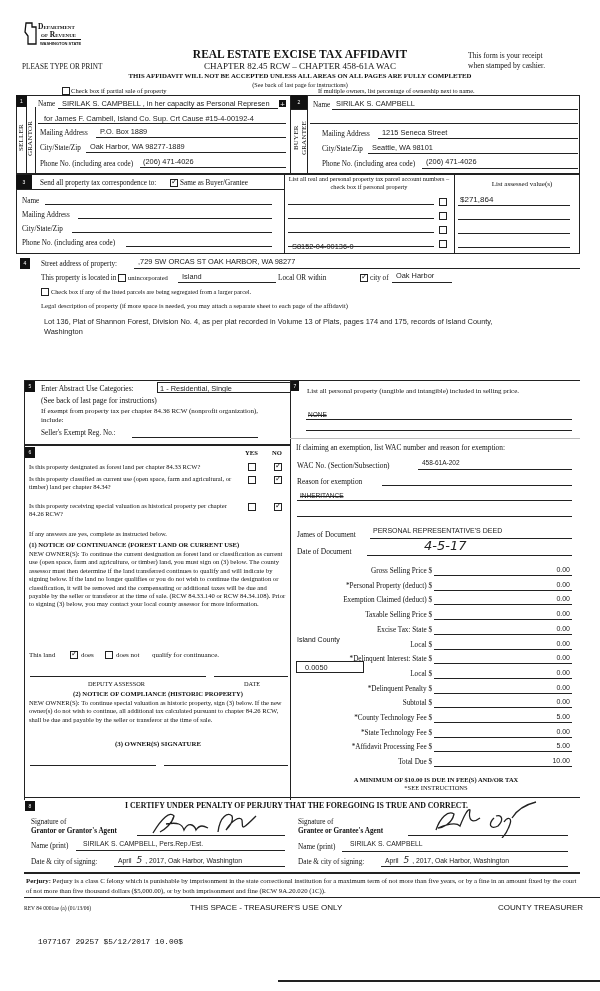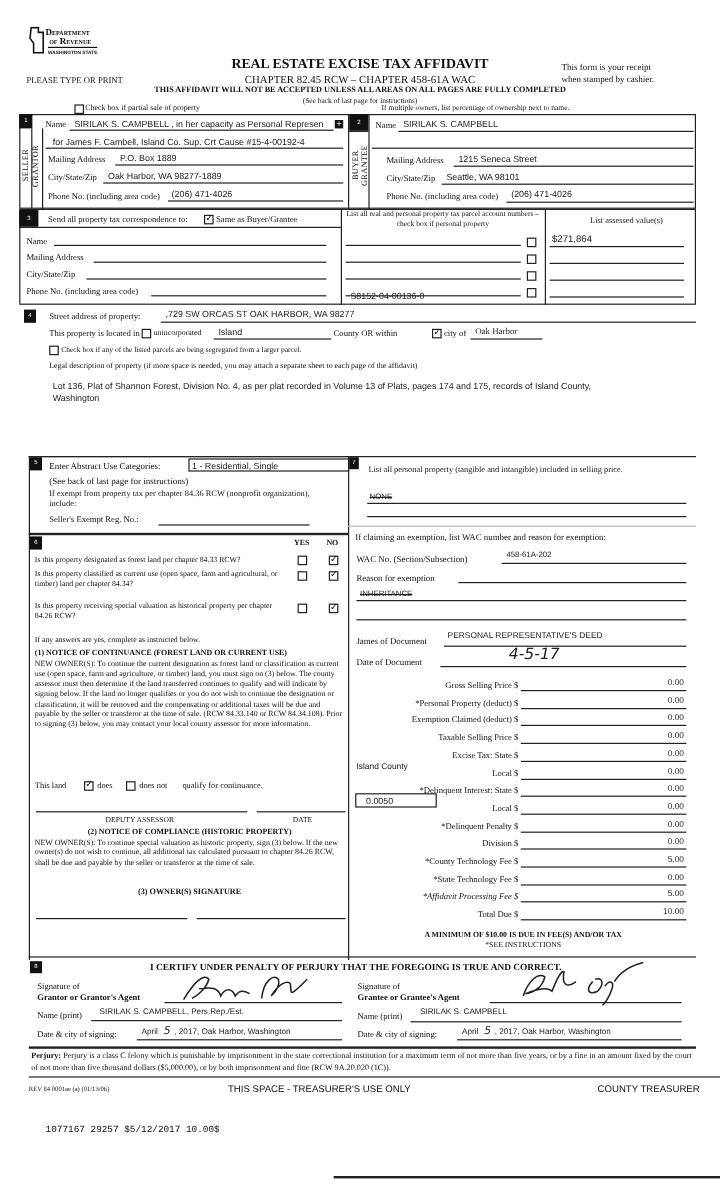--- a/index.html
+++ b/index.html
@@ -137,25 +137,25 @@
 <div class="badge" style="left:20px;top:258px;width:10px;height:11px;line-height:11px;">4</div>
 <div class="abs lbl" style="left:41px;top:260px;">Street address of property:</div>
 <div class="line" style="left:134px;top:268px;width:446px;"></div>
 <div class="abs val" style="left:138px;top:257px;">,729 SW ORCAS ST OAK HARBOR, WA 98277</div>
 
 <div class="abs lbl" style="left:41px;top:274px;">This property is located in</div>
 <div class="cb" style="left:118px;top:274px;"></div>
 <div class="abs lbl" style="left:128px;top:274px;font-size:6.6px;">unincorporated</div>
 <div class="line" style="left:178px;top:282px;width:98px;"></div>
 <div class="abs val" style="left:182px;top:272px;">Island</div>
-<div class="abs lbl" style="left:278px;top:274px;"><span>County OR  within</span></div>
+<div class="abs lbl" style="left:278px;top:274px;"><span>Local OR  within</span></div>
 <div class="cb checked" style="left:360px;top:274px;"></div>
 <div class="abs lbl" style="left:370px;top:274px;">city of</div>
 <div class="line" style="left:392px;top:282px;width:60px;"></div>
-<div class="abs val" style="left:396px;top:271px;font-family:Liberation Serif, serif;">Oak Harbor</div>
+<div class="abs val" style="left:396px;top:271px;">Oak Harbor</div>
 
 <div class="cb" style="left:41px;top:288px;"></div>
 <div class="abs lbl" style="left:51px;top:288px;font-size:6.3px;">Check box if any of the listed parcels are being segregated from a larger parcel.</div>
 <div class="abs lbl" style="left:41px;top:302px;font-size:6.6px;">Legal description of property (if more space is needed, you may attach a separate sheet to each page of the affidavit)</div>
 <div class="abs val" style="left:44px;top:317px;width:470px;white-space:normal;line-height:9.5px;">Lot 136, Plat of Shannon Forest, Division No. 4, as per plat recorded in Volume 13 of Plats, pages 174 and 175, records of Island County, Washington</div>
 
 <div class="box" style="left:24px;top:380px;width:268px;height:420px;border-right:none;border-bottom:none;"></div>
 <div class="abs" style="left:290px;top:380px;width:0;height:420px;border-left:1px solid #222;"></div>
 <div class="abs" style="left:24px;top:380px;width:556px;height:0;border-top:1px solid #222;"></div>
 <div class="badge" style="left:25px;top:381px;width:10px;height:11px;line-height:11px;">5</div>
@@ -279,36 +279,36 @@
         <div class="abs serif right" style="left: 330px; top: 669.9px; width: 102px; font-size: 7.2px; white-space: nowrap;">Local $</div>
         <div class="line" style="left: 434px; top: 677.9px; width: 138px;"></div>
         <div class="abs val right" style="left: 440px; top: 668.9px; width: 130px; font-size: 7px;">0.00</div>
       </div>
       <div>
         <div class="abs serif right" style="left: 330px; top: 684.6px; width: 102px; font-size: 7.2px; white-space: nowrap;">*Delinquent Penalty $</div>
         <div class="line" style="left: 434px; top: 692.6px; width: 138px;"></div>
         <div class="abs val right" style="left: 440px; top: 683.6px; width: 130px; font-size: 7px;">0.00</div>
       </div>
       <div>
-        <div class="abs serif right" style="left: 330px; top: 699.3px; width: 102px; font-size: 7.2px; white-space: nowrap;">Division $</div>
+        <div class="abs serif right" style="left: 330px; top: 699.3px; width: 102px; font-size: 7.2px; white-space: nowrap;">Subtotal $</div>
         <div class="line" style="left: 434px; top: 707.3px; width: 138px;"></div>
         <div class="abs val right" style="left: 440px; top: 698.3px; width: 130px; font-size: 7px;">0.00</div>
       </div>
       <div>
         <div class="abs serif right" style="left: 330px; top: 714px; width: 102px; font-size: 7.2px; white-space: nowrap;">*County Technology Fee $</div>
         <div class="line" style="left: 434px; top: 722px; width: 138px;"></div>
         <div class="abs val right" style="left: 440px; top: 713px; width: 130px; font-size: 7px;">5.00</div>
       </div>
       <div>
         <div class="abs serif right" style="left: 330px; top: 728.7px; width: 102px; font-size: 7.2px; white-space: nowrap;">*State Technology Fee $</div>
         <div class="line" style="left: 434px; top: 736.7px; width: 138px;"></div>
         <div class="abs val right" style="left: 440px; top: 727.7px; width: 130px; font-size: 7px;">0.00</div>
       </div>
       <div>
-        <div class="abs serif right" style="left: 330px; top: 743.4px; width: 102px; font-size: 7.2px; white-space: nowrap; font-style: italic;">*Affidavit Processing Fee $</div>
+        <div class="abs serif right" style="left: 330px; top: 743.4px; width: 102px; font-size: 7.2px; white-space: nowrap;">*Affidavit Processing Fee $</div>
         <div class="line" style="left: 434px; top: 751.4px; width: 138px;"></div>
         <div class="abs val right" style="left: 440px; top: 742.4px; width: 130px; font-size: 7px;">5.00</div>
       </div>
       <div>
         <div class="abs serif right" style="left: 330px; top: 758.1px; width: 102px; font-size: 7.2px; white-space: nowrap;">Total Due $</div>
         <div class="line" style="left: 434px; top: 766.1px; width: 138px;"></div>
         <div class="abs val right" style="left: 440px; top: 757.1px; width: 130px; font-size: 7px;">10.00</div>
       </div>
     </div>
 </div>

